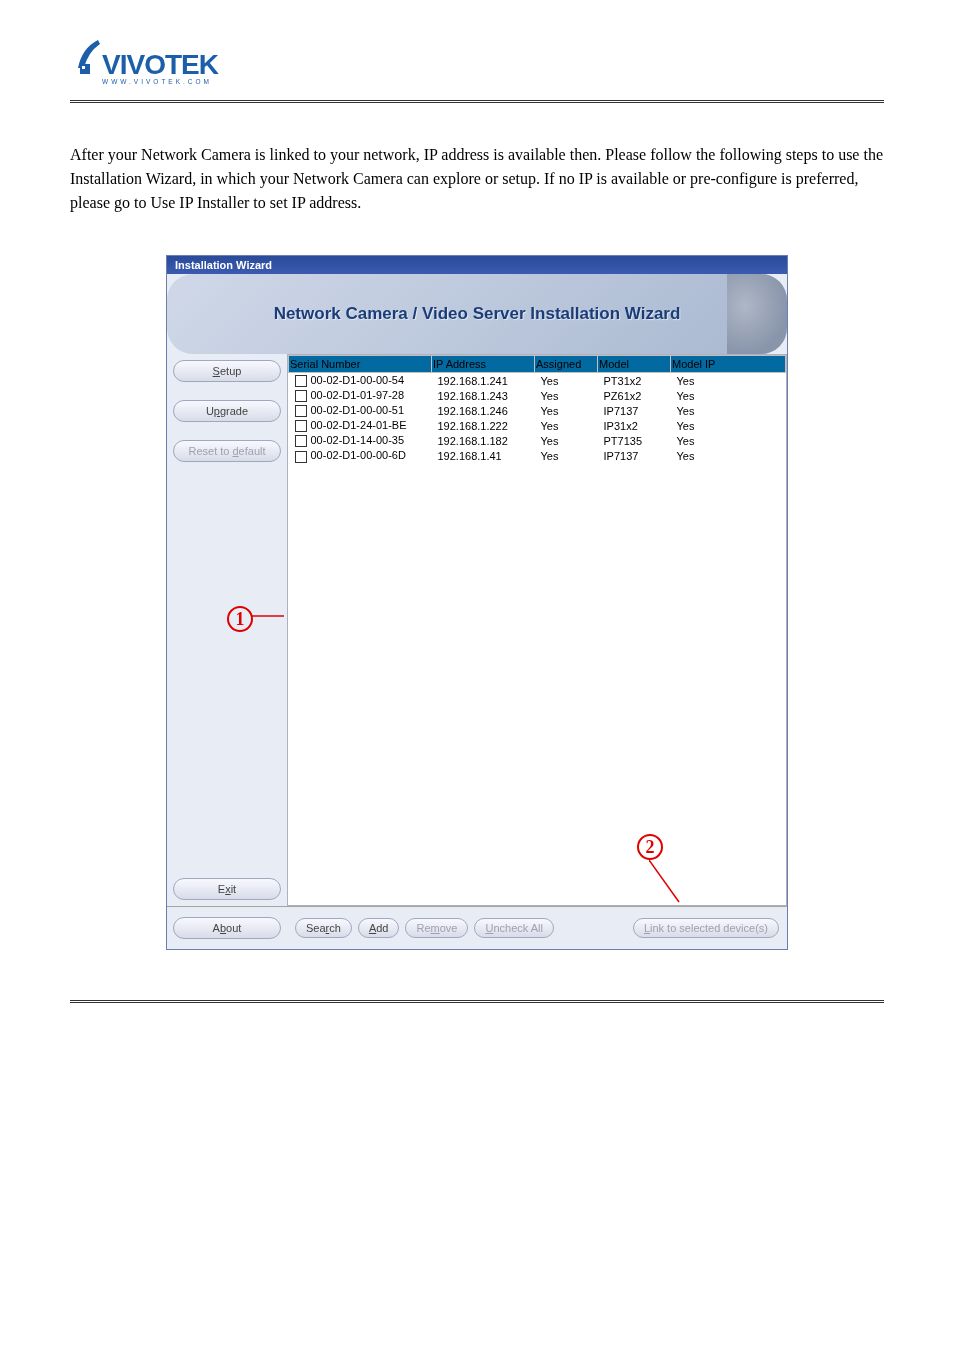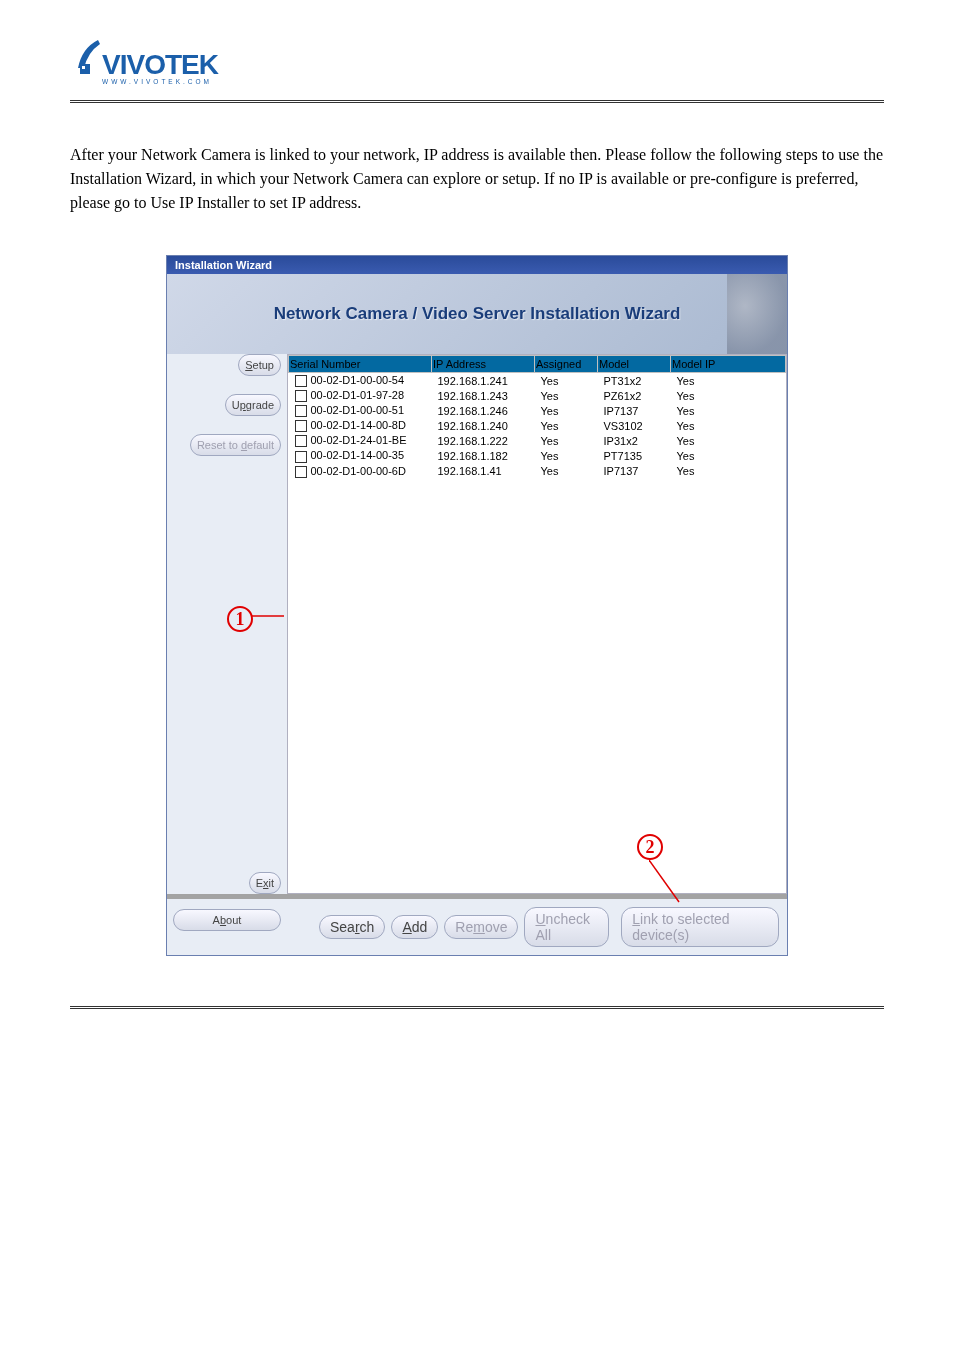--- a/index.html
+++ b/index.html
@@ -52,20 +52,21 @@
       font-weight: bold;
     }
     .header-banner {
       background: linear-gradient(135deg, #d0d8e8, #a8b8d0);
       height: 80px;
       display: flex;
       align-items: center;
       justify-content: center;
       position: relative;
       overflow: hidden;
+      border-radius: 26px;
     }
     .banner-title {
       color: #1a3d7a;
       font-size: 17px;
       font-weight: bold;
       text-shadow: 1px 1px 1px rgba(255,255,255,0.6);
     }
     .banner-image {
       position: absolute;
       right: 0;
@@ -73,25 +74,24 @@
       width: 60px;
       height: 80px;
       background: radial-gradient(ellipse at 30% 40%, #b0b5c0 0%, #7a859a 70%);
       opacity: 0.7;
     }
     .content-area {
       display: flex;
     }
     .sidebar {
       width: 108px;
-      padding: 0 6px;
+      padding: 6px 6px;
       display: flex;
       flex-direction: column;
       gap: 18px;
-      align-items: flex-end;
     }
     .pill-button {
       background: linear-gradient(#f8f8ff, #d8dce8);
       border: 1px solid #a0a8c0;
       border-radius: 12px;
       padding: 4px 6px;
       font-size: 11px;
       text-align: center;
       color: #444;
       cursor: pointer;
@@ -141,21 +141,21 @@
       justify-content: flex-end;
     }
     .sidebar-bottom {
       padding: 8px 6px;
     }
     .btn {
       background: linear-gradient(#f8f8ff, #d8dce8);
       border: 1px solid #a0a8c0;
       border-radius: 12px;
       padding: 3px 10px;
-      font-size: 14px;
+      font-size: 11px;
       color: #444;
       cursor: pointer;
     }
     .btn-disabled {
       color: #a0a0b0;
     }
     .callout {
       position: absolute;
       color: #e00000;
       font-weight: bold;
@@ -235,27 +235,20 @@
                   <td>Yes</td>
                 </tr>
                 <tr>
                   <td><span class="chk"></span>00-02-D1-00-00-51</td>
                   <td>192.168.1.246</td>
                   <td>Yes</td>
                   <td>IP7137</td>
                   <td>Yes</td>
                 </tr>
                 <tr>
-                  <td><span class="chk"></span>00-02-D1-14-00-8D</td>
-                  <td>192.168.1.240</td>
-                  <td>Yes</td>
-                  <td>VS3102</td>
-                  <td>Yes</td>
-                </tr>
-                <tr>
                   <td><span class="chk"></span>00-02-D1-24-01-BE</td>
                   <td>192.168.1.222</td>
                   <td>Yes</td>
                   <td>IP31x2</td>
                   <td>Yes</td>
                 </tr>
                 <tr>
                   <td><span class="chk"></span>00-02-D1-14-00-35</td>
                   <td>192.168.1.182</td>
                   <td>Yes</td>
@@ -268,21 +261,21 @@
                   <td>Yes</td>
                   <td>IP7137</td>
                   <td>Yes</td>
                 </tr>
               </tbody>
         </table>
         </div>
       </div>
     </div>
 
-    <div style="display:flex; border-top: 5px solid #a3a3a3; gap: 24px;">
+    <div style="display:flex; border-top: 1px solid #a3a3a3;">
       <div class="sidebar-bottom" style="width:108px; padding:10px 6px;">
         <div class="pill-button">A<u>b</u>out</div>
       </div>
       <div class="bottom-buttons" style="flex:1; justify-content:flex-start;">
         <span class="btn">Sea<u>r</u>ch</span>
         <span class="btn"><u>A</u>dd</span>
         <span class="btn btn-disabled">Re<u>m</u>ove</span>
         <span class="btn btn-disabled"><u>U</u>ncheck All</span>
         <span style="flex:1"></span>
         <span class="btn btn-disabled"><u>L</u>ink to selected device(s)</span>

